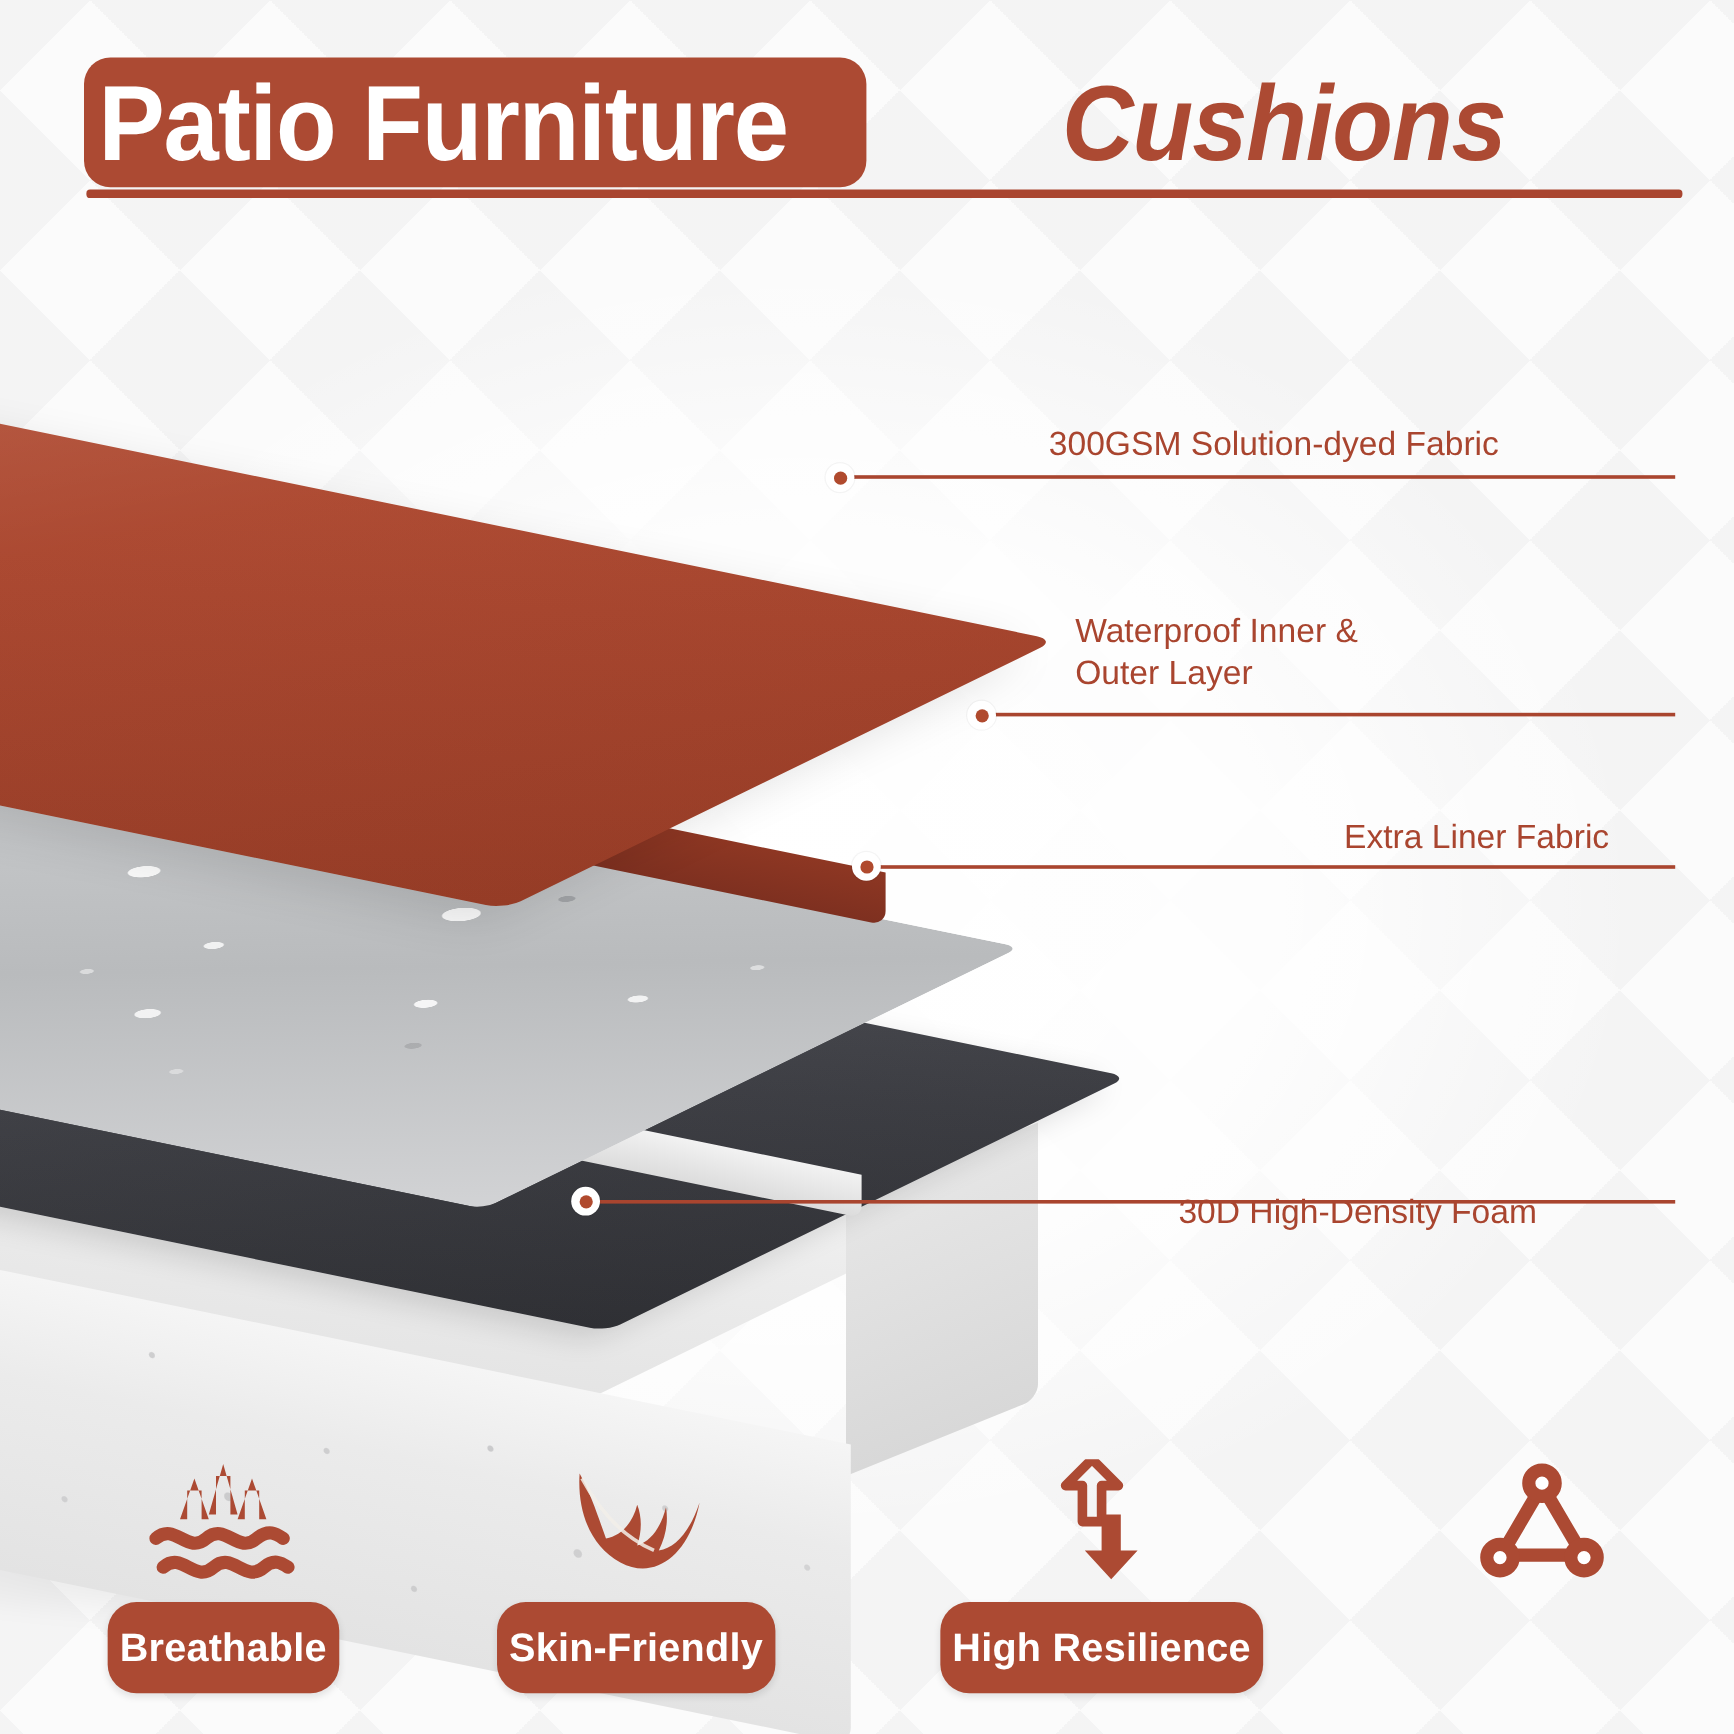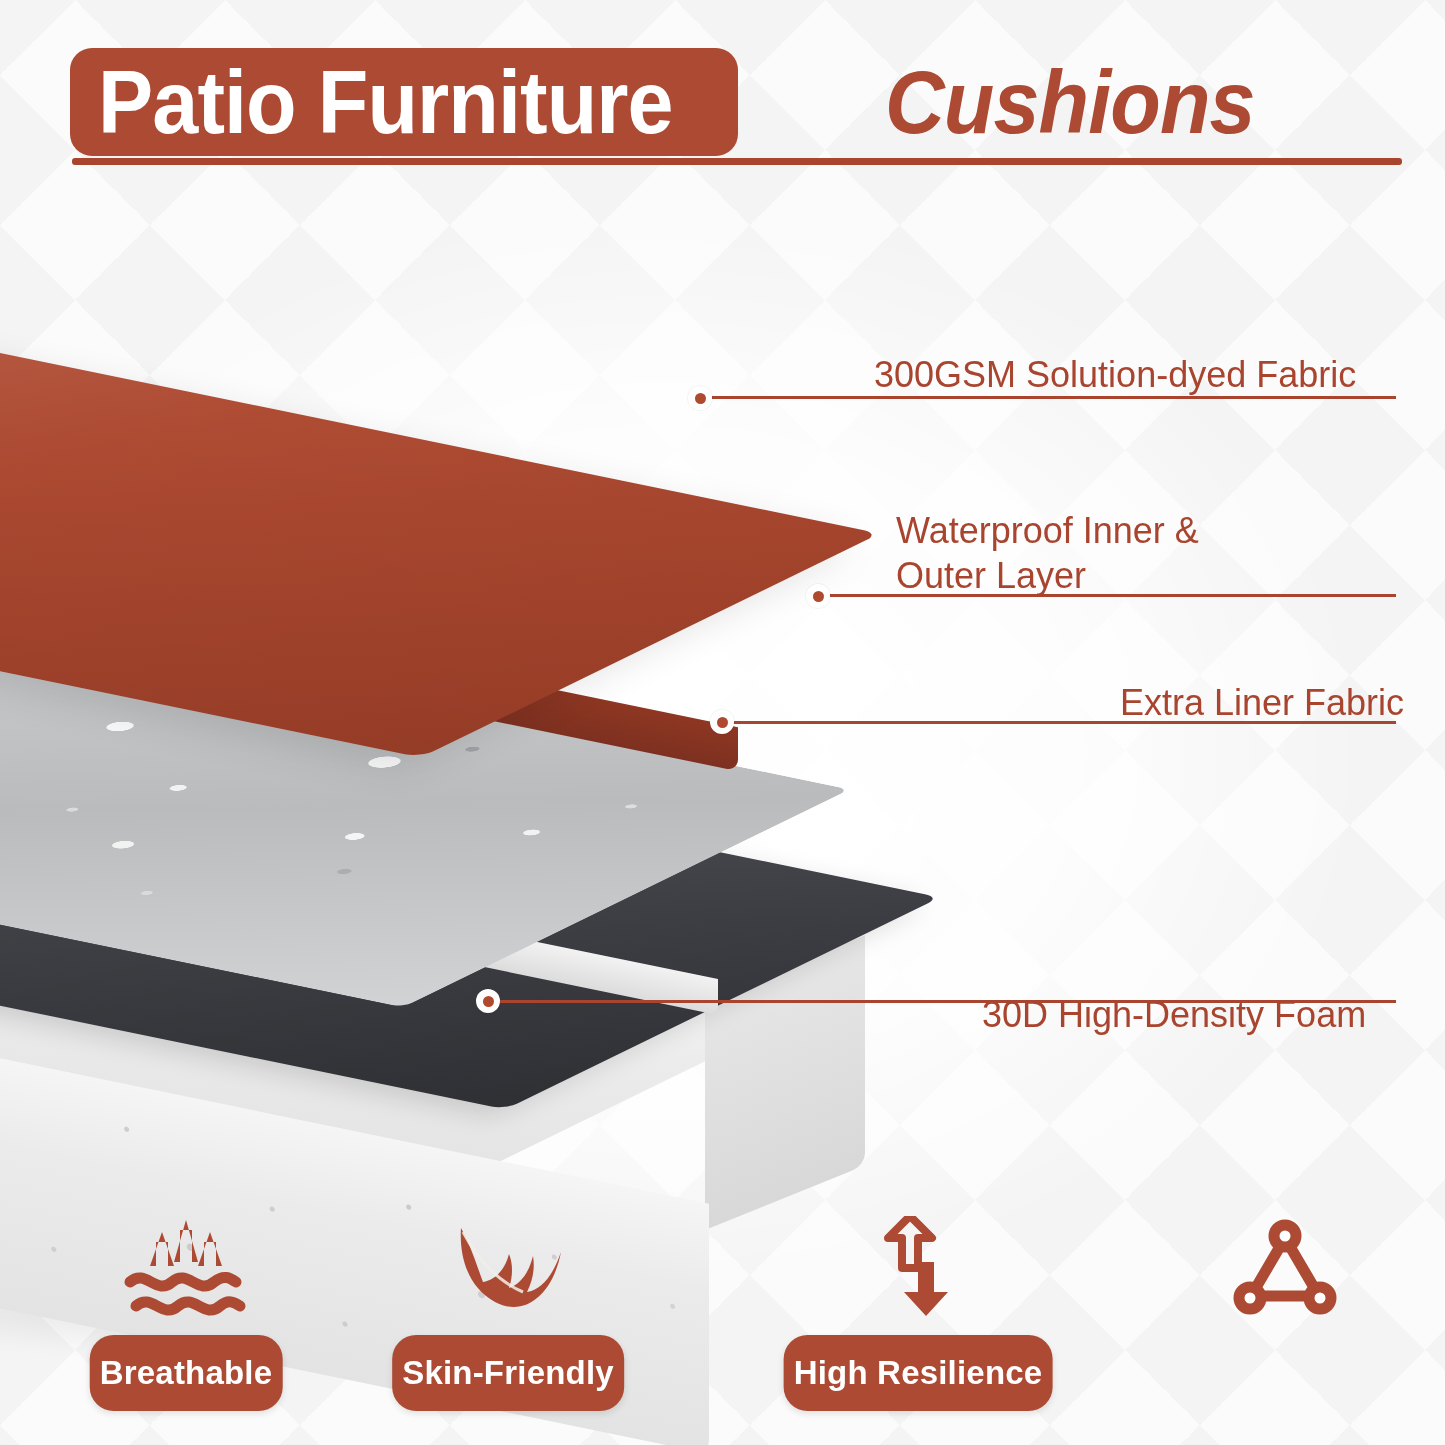--- a/index.html
+++ b/index.html
@@ -46,21 +46,21 @@
   }
   .title-badge {
     position: absolute;
     left: 70px;
     top: 48px;
     height: 108px;
     border-radius: 22px;
     background: #ac4a33;
     display: flex;
     align-items: center;
-    padding: 0 22px 0 28px;
+    padding: 0 22px 0 12px;
     box-sizing: border-box;
   }
   .title-badge-text {
     color: #ffffff;
     font-size: 89px;
     font-weight: bold;
     letter-spacing: -1px;
     line-height: 1;
     white-space: nowrap;
     transform: scaleX(0.93);
@@ -323,21 +323,21 @@
   .callout-dot::after {
     content: "";
     width: 11px;
     height: 11px;
     border-radius: 50%;
     background: #b04a2e;
   }
   .callout-label {
     position: absolute;
     color: #a9452f;
-    font-size: 36px;
+    font-size: 28px;
     font-weight: normal;
     line-height: 1.25;
     white-space: pre-line;
   }
   .callout-label.right-align { }
 
   
   .features {
     position: absolute;
     left: 0;
@@ -455,21 +455,21 @@
             <path d="M14,64 C30,50 40,78 56,64 C72,50 82,78 98,64 C108,56 114,60 120,64"></path>
             <path d="M20,88 C36,74 46,102 62,88 C78,74 88,102 104,88 C112,81 118,84 124,88"></path>
           </g>
         </svg>
       </div>
       <div class="feature-pill">
         <span class="feature-pill-text">Breathable</span>
       </div>
     </div>
 
-    <div class="feature" style="left:358px;text-align:right;">
+    <div class="feature" style="left:380px;text-align:right;">
       <div class="feature-icon">
         <svg width="150" height="104" viewBox="0 0 150 104" aria-hidden="true">
           <path d="M28,10 C26,40 36,70 62,84 C92,100 120,76 128,34 C120,58 108,72 94,74
                    C100,62 102,50 100,38 C96,54 88,66 76,70 C80,58 80,46 76,36
                    C72,52 62,62 50,64 C44,48 38,28 28,10 Z" fill="#ac4a33"></path>
           <path d="M30,14 C44,40 62,62 90,74" stroke="#f2efe9" stroke-width="3" fill="none" opacity="0.85"></path>
         </svg>
       </div>
       <div class="feature-pill">
         <span class="feature-pill-text">Skin-Friendly</span>

